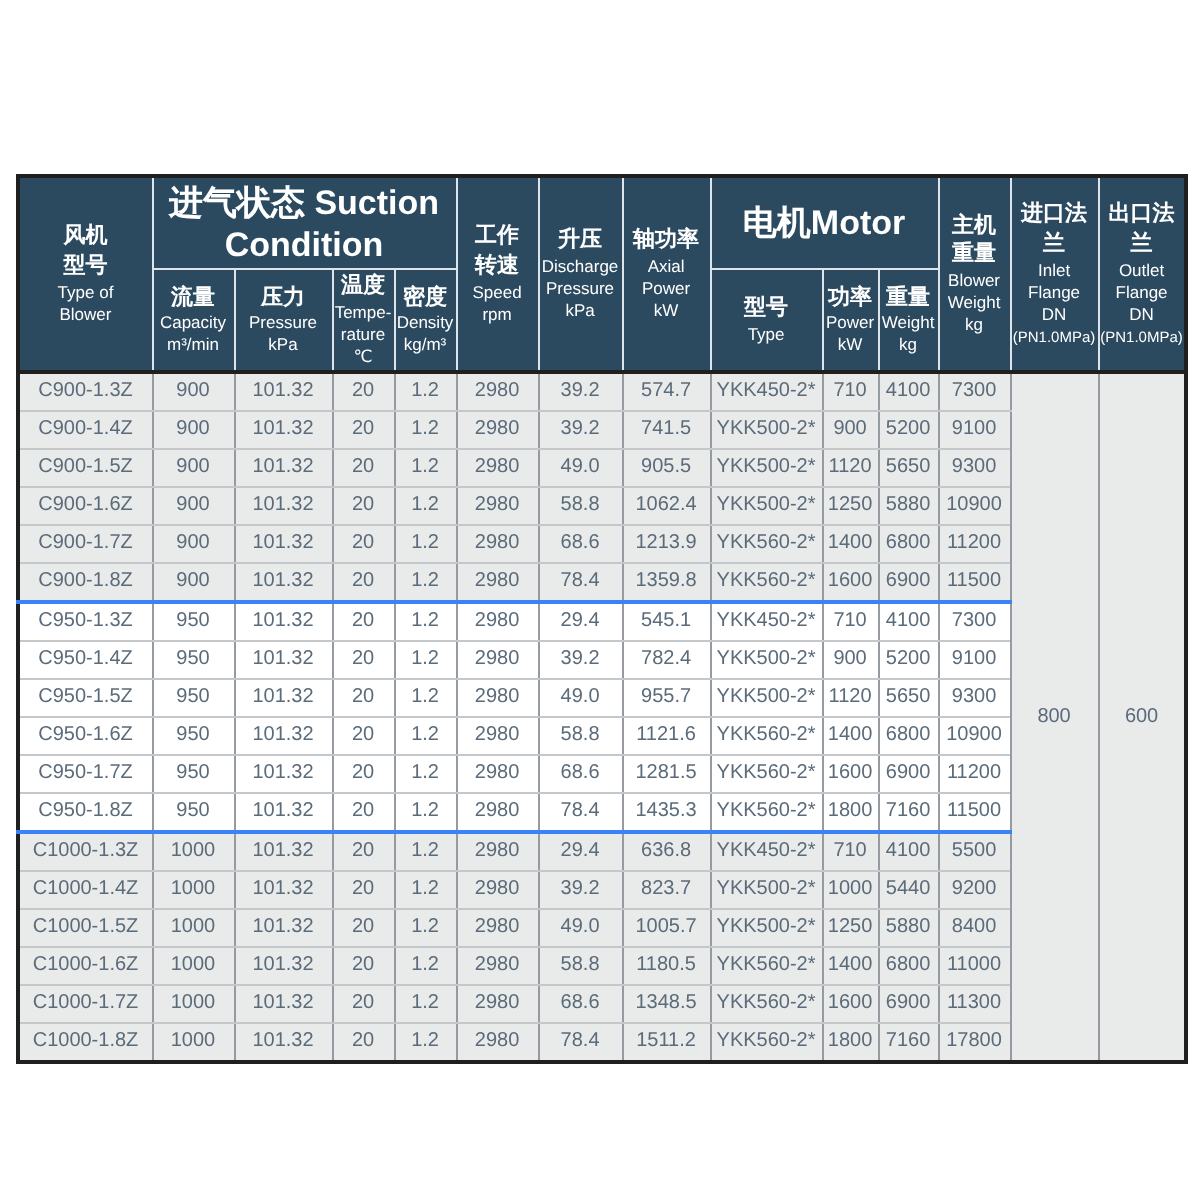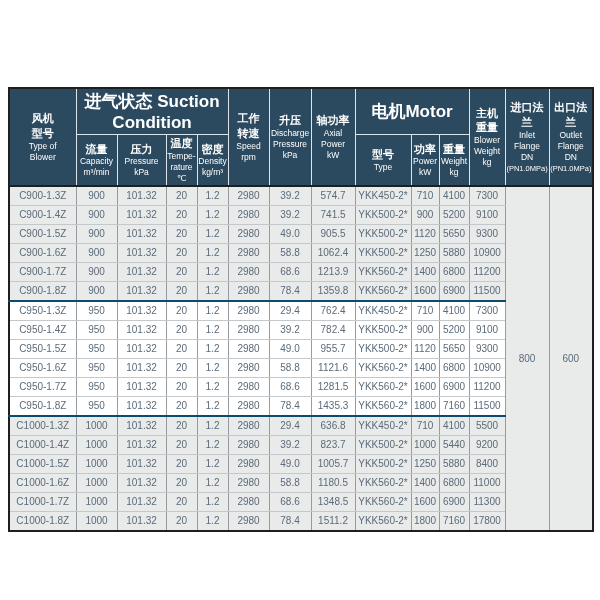--- a/index.html
+++ b/index.html
@@ -35,21 +35,21 @@
     text-align:center;vertical-align:middle;
     height:18px;padding:0;
     font-size:10px;color:var(--data-text,#5b6b79);
     border:1px solid #959ba1;
     border-top:1px solid #c5c8cb;
     border-bottom:1px solid #c5c8cb;
     overflow:hidden;white-space:nowrap;
   }
   tr.g-even td{background:var(--row-alt-bg,#e9eaea);}
   tr.g-odd td{background:#ffffff;}
-  tr.group-start td{border-top:2px solid #0c4a6e;}
+  tr.group-start td{border-top:2px solid #3b82f6;}
   td.flange-cell{background:#ffffff;font-size:10px;margin-left:31px;}
 </style>
 </head>
 <body>
 
 <div class="table-wrap">
   <table>
     <colgroup>
       <col style="width:67px">
         <col style="width:41px">
@@ -242,21 +242,21 @@
           <td>11500</td>
         </tr>
         <tr class="g-odd group-start">
           <td>C950-1.3Z</td>
           <td>950</td>
           <td>101.32</td>
           <td>20</td>
           <td>1.2</td>
           <td>2980</td>
           <td>29.4</td>
-          <td>762.4</td>
+          <td>545.1</td>
           <td>YKK450-2*</td>
           <td>710</td>
           <td>4100</td>
           <td>7300</td>
         </tr>
         <tr class="g-odd">
           <td>C950-1.4Z</td>
           <td>950</td>
           <td>101.32</td>
           <td>20</td>

